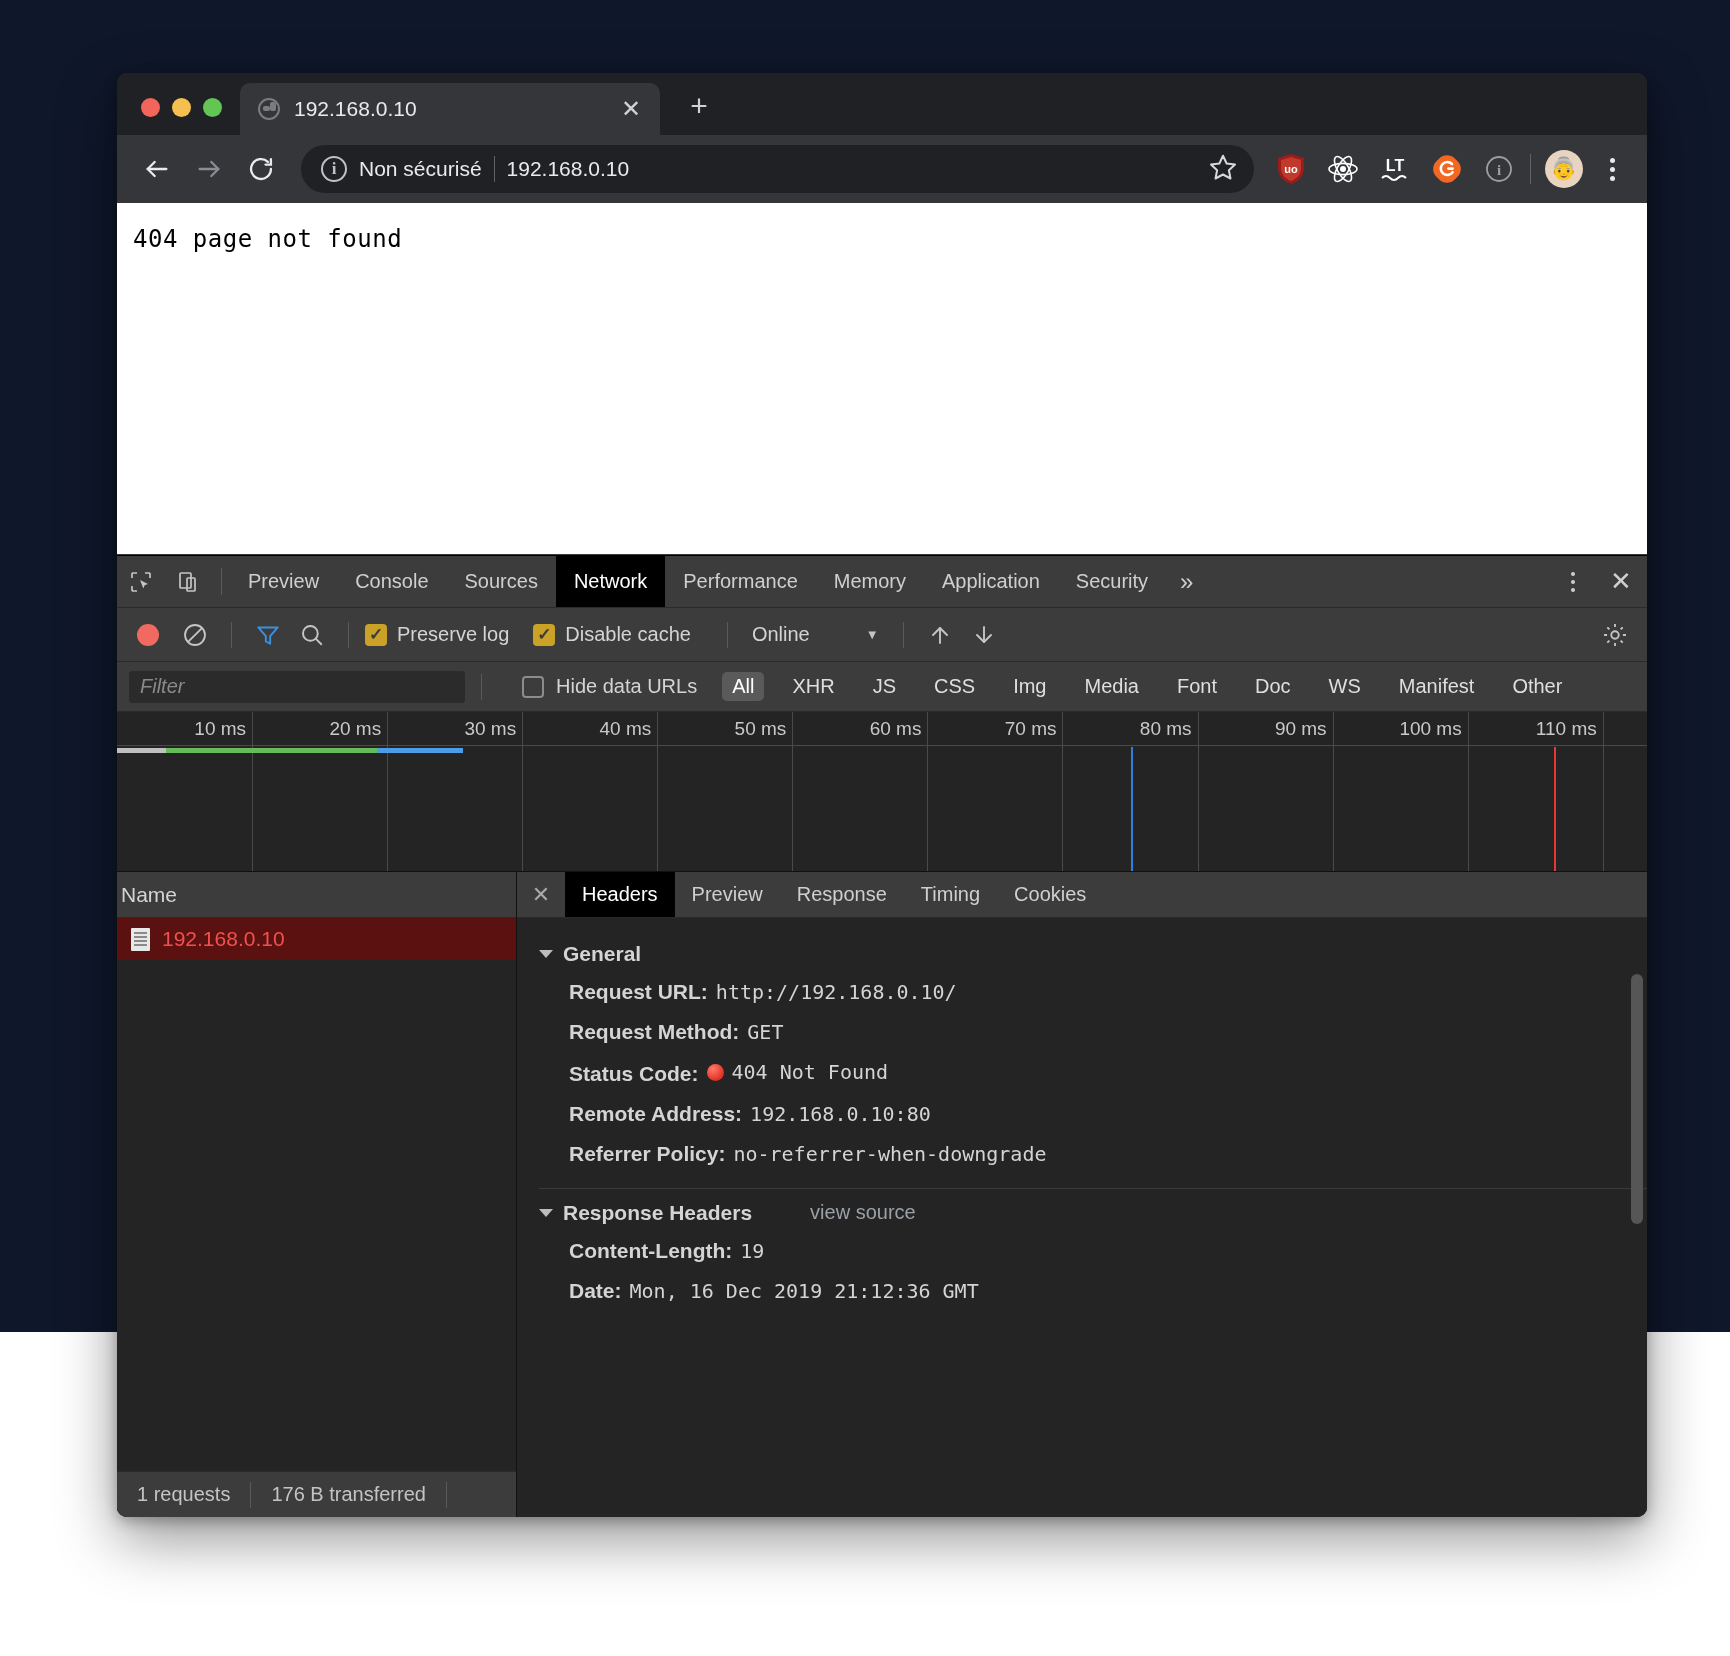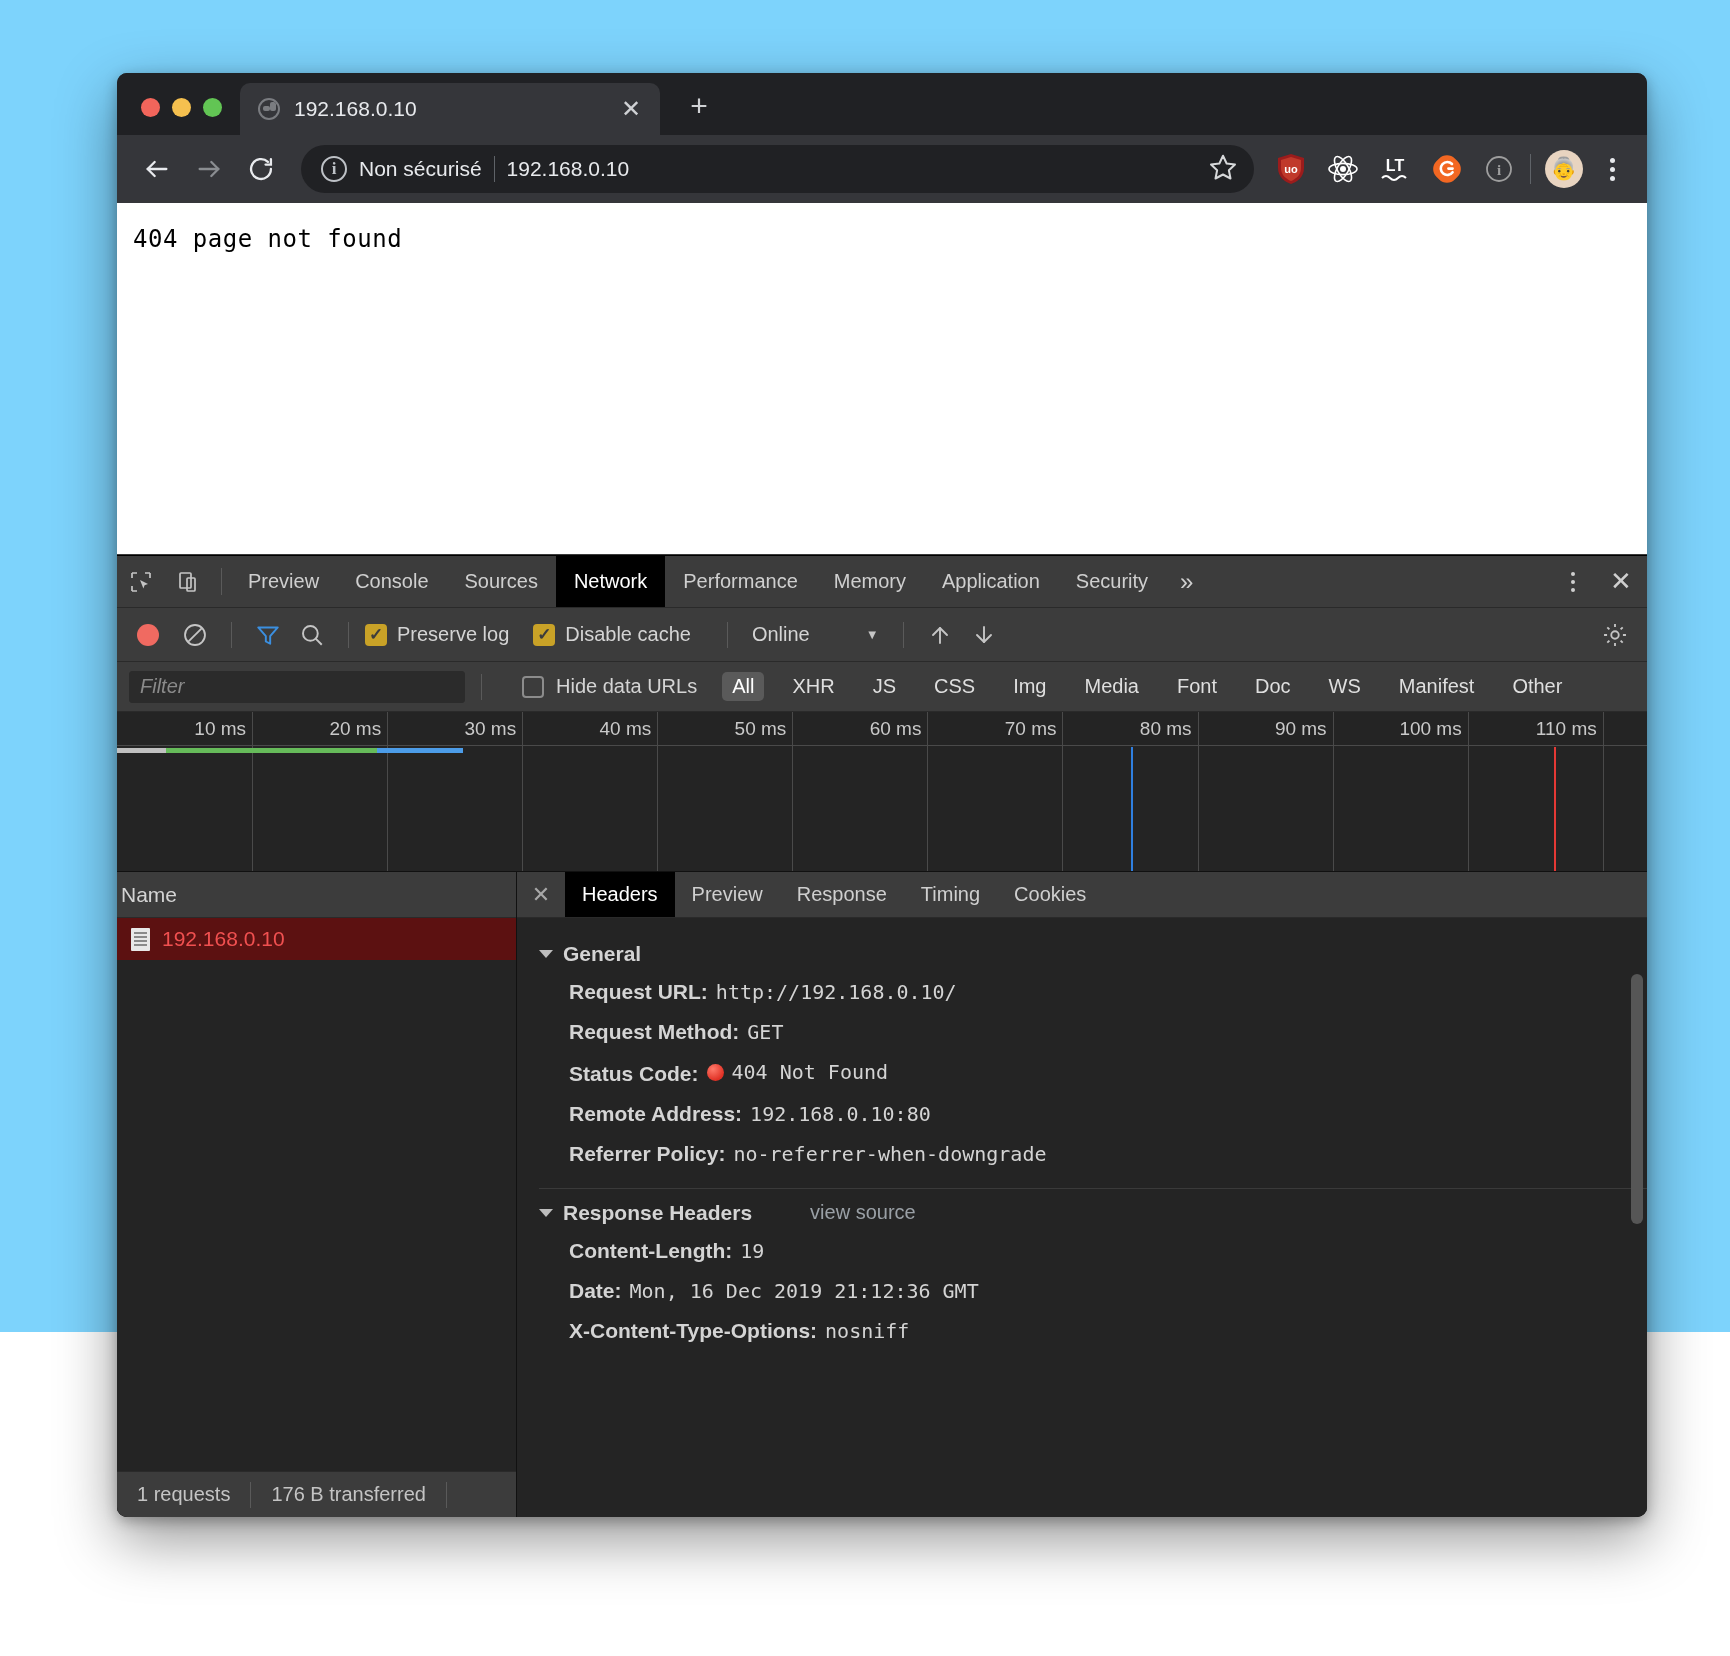--- a/index.html
+++ b/index.html
@@ -5,21 +5,21 @@
   * { box-sizing: border-box; margin: 0; padding: 0; }
   html, body {
     width: 1730px; height: 1656px;
     background: #ffffff;
     font-family: "Liberation Sans", sans-serif;
     overflow: hidden;
   }
   #root {
     position: relative;
     width: 1730px; height: 1332px;
-    background: #7dd3fc;
+    background: #0f172a;
   }
 
   
   .browser-window {
     position: absolute;
     left: 117px; top: 73px;
     width: 1530px; height: 1444px;
     background: #292b2d;
     border-radius: 10px;
     box-shadow: 0 22px 60px rgba(0,0,0,0.42), 0 4px 14px rgba(0,0,0,0.28);
@@ -868,24 +868,20 @@
             </div>
 
             <div class="hdr-row">
               <span class="hdr-key">Content-Length:</span>
               <span class="hdr-val">19</span>
             </div>
             <div class="hdr-row">
               <span class="hdr-key">Date:</span>
               <span class="hdr-val">Mon, 16 Dec 2019 21:12:36 GMT</span>
             </div>
-            <div class="hdr-row">
-              <span class="hdr-key">X-Content-Type-Options:</span>
-              <span class="hdr-val">nosniff</span>
-            </div>
 
             <div class="scrollbar"></div>
           </div>
         </div>
       </div>
 
     </div>
   </div>
 </div>
 

